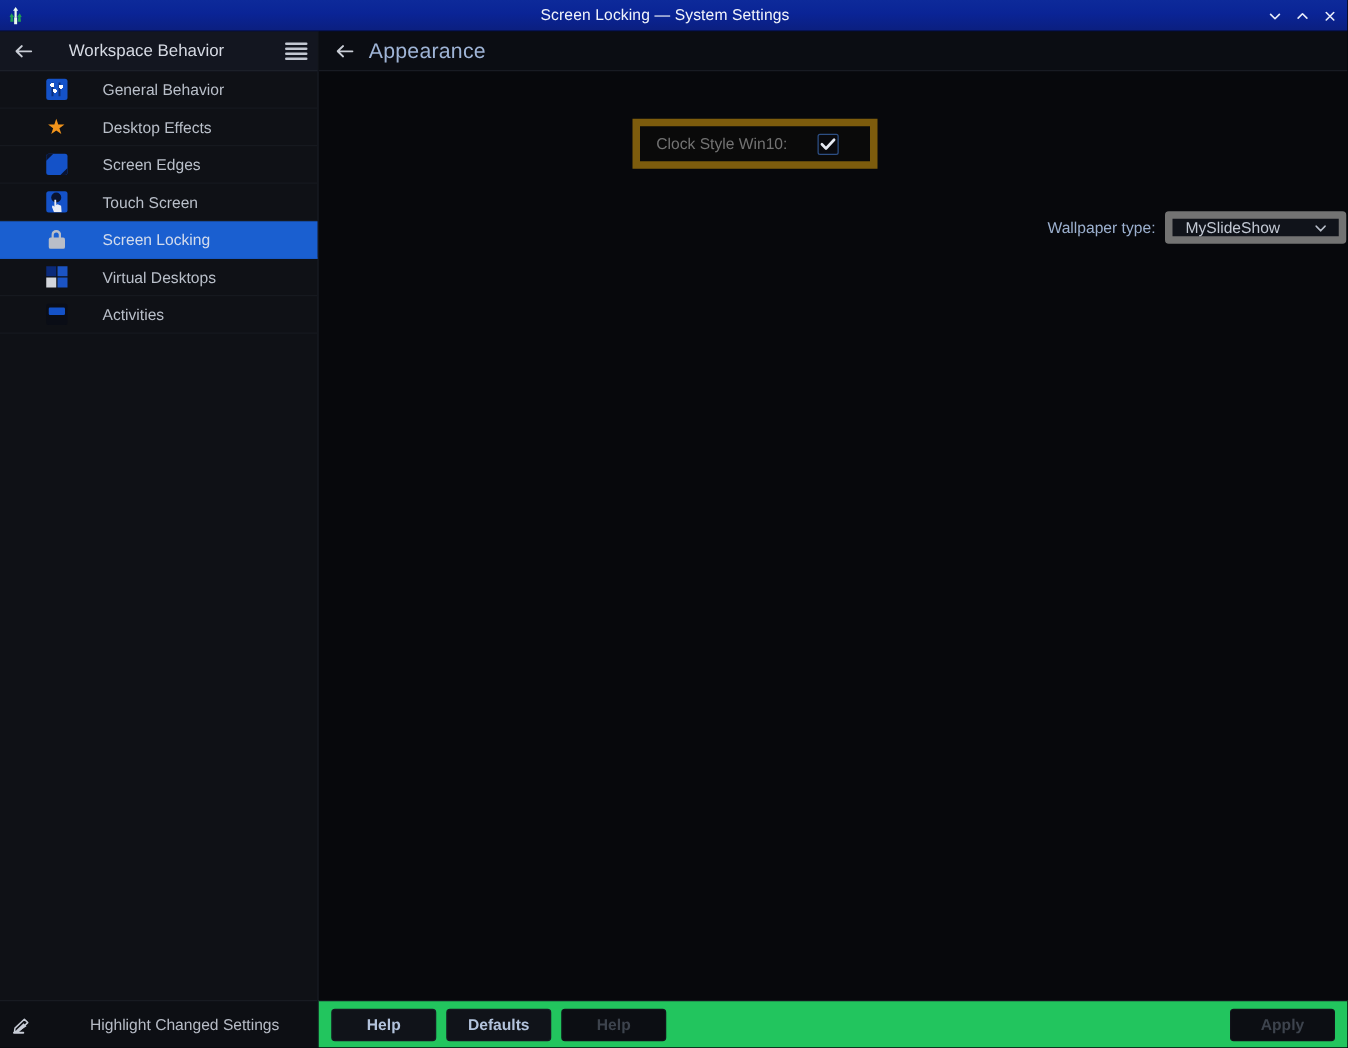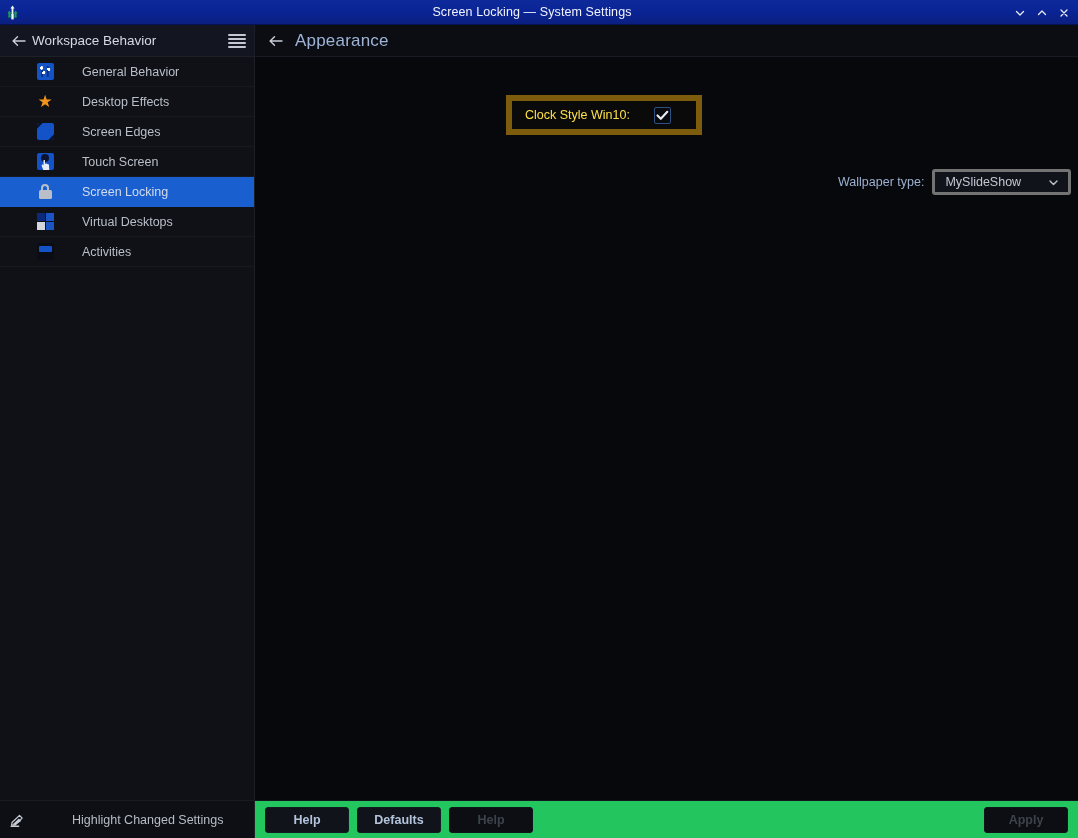--- a/index.html
+++ b/index.html
@@ -67,21 +67,21 @@
     flex-direction: column;
     border-right: 1px solid #1b1f27;
   }
   .sidebar-header {
     height: 32px;
     display: flex;
     align-items: center;
     padding: 0 8px 0 10px;
     background: #131620;
     border-bottom: 1px solid #1c2029;
-    gap: 4px;
+    gap: 27px;
   }
   .back-arrow {
     width: 18px; height: 18px;
     display: flex; align-items: center; justify-content: center;
     color: #c9cdd6;
     flex: 0 0 auto;
   }
   .sidebar-header-title {
     font-size: 13.5px;
     color: #d6dae3;
@@ -251,21 +251,21 @@
     height: 40px;
     background: #0a0a0a;
     border: 6px solid #7d5c0d;
     display: flex;
     align-items: center;
     padding-left: 13px;
     gap: 24px;
   }
   .setting-label {
     font-size: 12.5px;
-    color: #fde047;
+    color: #737373;
     white-space: nowrap;
   }
   .checkbox {
     width: 17px; height: 17px;
     border: 1px solid #2d4f84;
     background: #090a0e;
     border-radius: 2px;
     display: flex;
     align-items: center;
     justify-content: center;
@@ -284,21 +284,21 @@
   }
   .wallpaper-label {
     font-size: 12.5px;
     color: #9cb0cf;
     white-space: nowrap;
   }
   .combo {
     height: 26px;
     min-width: 118px;
     background: #10131a;
-    border: 3px solid #737373;
+    border: 6px solid #737373;
     border-radius: 3px;
     display: flex;
     align-items: center;
     justify-content: space-between;
     padding: 0 8px 0 10px;
     gap: 26px;
   }
   .combo-value {
     font-size: 12.5px;
     color: #c2c8d3;

